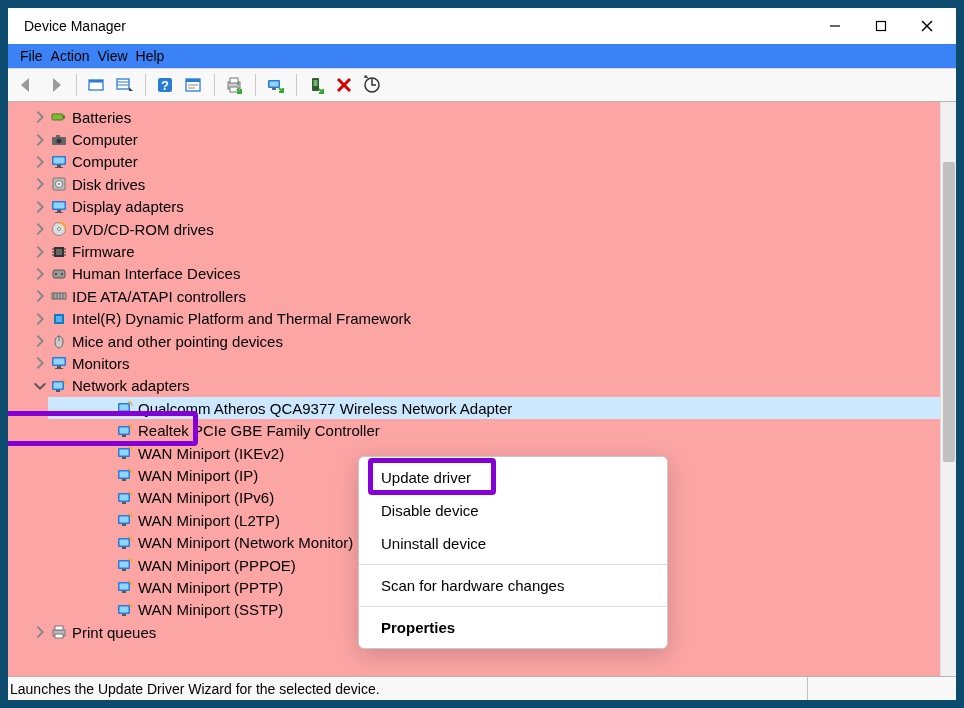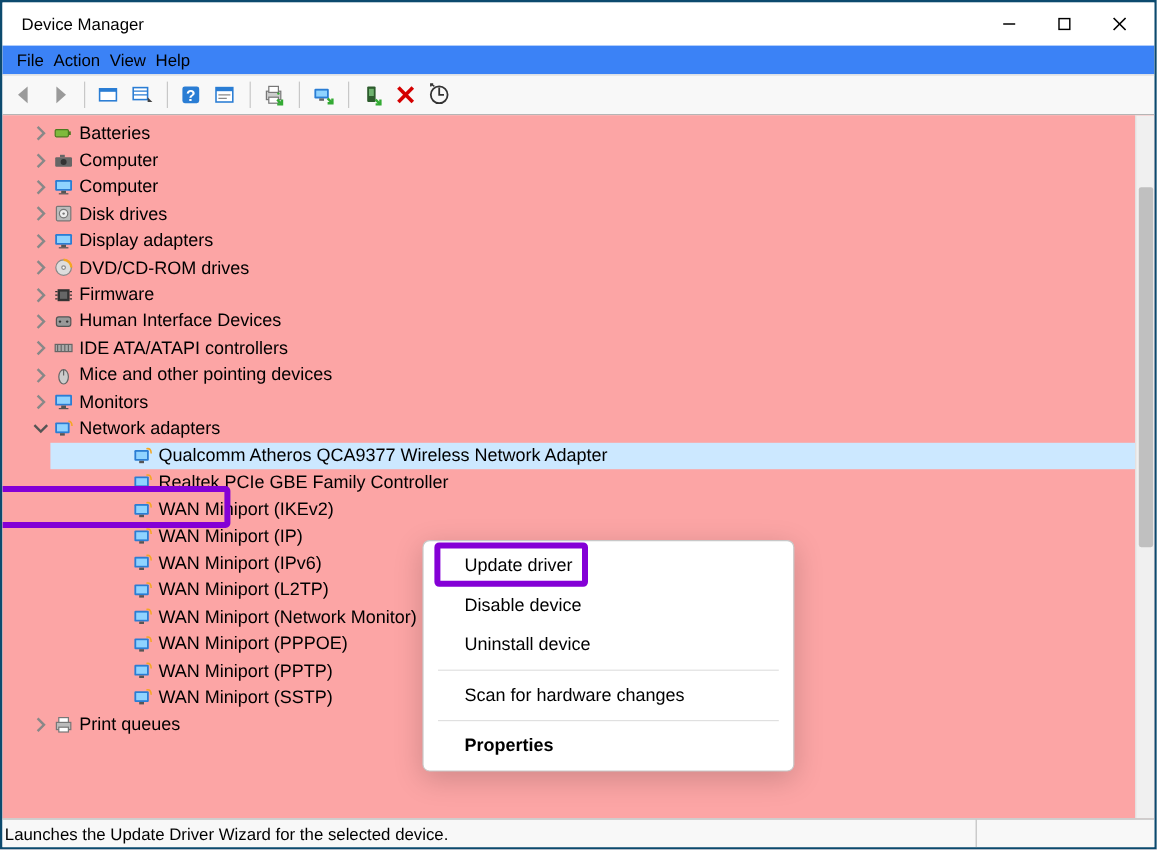--- a/index.html
+++ b/index.html
@@ -1,17 +1,17 @@
 <!DOCTYPE html>
 <html><head>
 <meta charset="utf-8">
 <style>
   * { box-sizing: border-box; }
   html, body { margin:0; padding:0; font-family: "Segoe UI", Tahoma, sans-serif; font-size:14px; color:#000; background:#fff; }
-  .window { width:964px; height:708px; border:2px solid #0c4a6e; display:flex; flex-direction:column; overflow:hidden; position:relative; }
+  .window { width:964px; height:708px; border:8px solid #0c4a6e; display:flex; flex-direction:column; overflow:hidden; position:relative; }
   
   .titlebar { height:36px; display:flex; align-items:center; justify-content:space-between; padding:0 6px 0 8px; background:#fff; }
   .titlebar-left { display:flex; align-items:center; gap:8px; }
   .titlebar-title { font-size:14px; }
   .win-controls { display:flex; }
   .win-btn { width:46px; height:36px; display:flex; align-items:center; justify-content:center; }
   .win-btn svg { width:14px; height:14px; }
   
   .menubar { height:24px; display:flex; align-items:center; gap:8px; padding:0 12px; background:#3b82f6; }
   .menu-item { font-size:14px; cursor:default; }
@@ -26,21 +26,21 @@
   .tree-scrollbar { width:16px; background:#f0f0f0; border-left:1px solid #e0e0e0; position:relative; }
   .tree-scrollbar .thumb { position:absolute; top:60px; width:12px; left:2px; height:300px; background:#c0c0c0; border-radius:2px; }
   .row { display:flex; align-items:center; height:22.4px; padding-left:24px; }
   .row .expander { width:16px; height:16px; display:flex; align-items:center; justify-content:center; margin-right:2px; color:#666; }
   .row .ico { width:18px; height:18px; margin-right:4px; display:flex; align-items:center; justify-content:center; }
   .row .label { font-size:15px; white-space:nowrap; }
   .row.child { padding-left:68px;margin-left:40px; }
   .row.selected { background:#cce8ff; }
   .highlight-box { border:5px solid #8400d6; border-radius:4px; position:absolute; pointer-events:none; }
   
-  .ctxmenu { position:absolute; background:#fff; border:1px solid #c8c8c8; box-shadow:0 6px 24px rgba(0,0,0,0.18); border-radius:6px; padding:4px 12px; width:310px; }
+  .ctxmenu { position:absolute; background:#fff; border:1px solid #c8c8c8; box-shadow:0 6px 24px rgba(0,0,0,0.18); border-radius:6px; padding:4px 0; width:310px; }
   .ctx-item { padding:8px 22px; font-size:15px; cursor:default; }
   .ctx-item.bold { font-weight:600; }
   .ctx-sep { height:1px; background:#e0e0e0; margin:4px 0; }
   .ctx-highlight { border:5px solid #8400d6; border-radius:4px; position:absolute; pointer-events:none; }
   
   .statusbar { height:24px; border-top:1px solid #b5b5b5; display:flex; align-items:center; font-size:14px; padding:0 2px; background:#f8f8f8; position:relative; }
   .statusbar .sep { position:absolute; right:148px; top:0; bottom:0; width:0; border-left:1px solid #c0c0c0; }
 </style>
 </head>
 <body>
@@ -318,20 +318,34 @@
           <span class="label">IDE ATA/ATAPI controllers</span>
         </div>
         <div class="row">
           <span class="expander">
             <svg viewBox="0 0 12 12">
               <path d="M4 2 L8 6 L4 10" fill="none" stroke="#888" stroke-width="1.5"></path>
             </svg>
           </span>
           <span class="ico">
             <svg viewBox="0 0 18 18">
+              <rect x="4" y="4" width="10" height="10" fill="#0b7dc7"></rect>
+              <rect x="6" y="6" width="6" height="6" fill="#5ab0e8"></rect>
+            </svg>
+          </span>
+          <span class="label">Intel(R) Dynamic Platform and Thermal Framework</span>
+        </div>
+        <div class="row">
+          <span class="expander">
+            <svg viewBox="0 0 12 12">
+              <path d="M4 2 L8 6 L4 10" fill="none" stroke="#888" stroke-width="1.5"></path>
+            </svg>
+          </span>
+          <span class="ico">
+            <svg viewBox="0 0 18 18">
               <ellipse cx="9" cy="10" rx="4" ry="6" fill="#ccc" stroke="#666"></ellipse>
               <line x1="9" y1="4" x2="9" y2="9" stroke="#666"></line>
             </svg>
           </span>
           <span class="label">Mice and other pointing devices</span>
         </div>
         <div class="row">
           <span class="expander">
             <svg viewBox="0 0 12 12">
               <path d="M4 2 L8 6 L4 10" fill="none" stroke="#888" stroke-width="1.5"></path>

